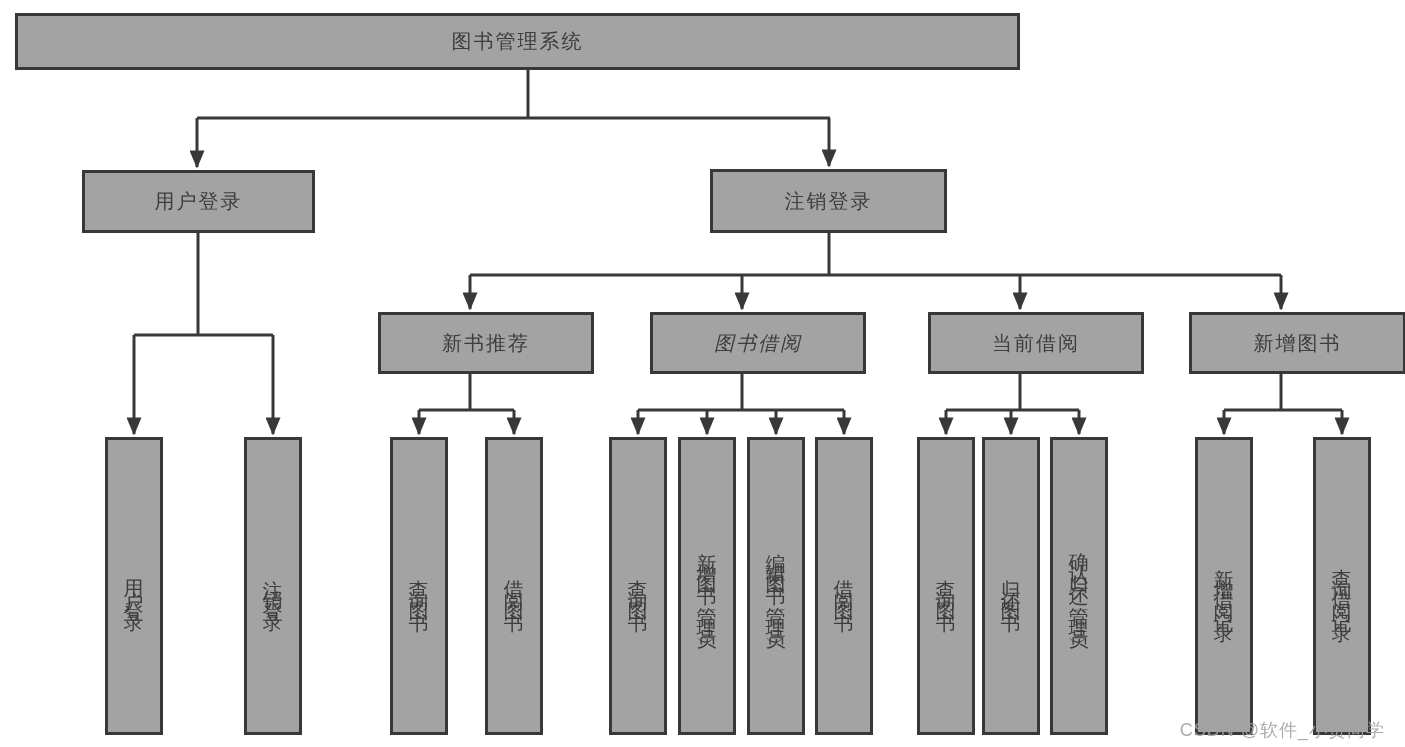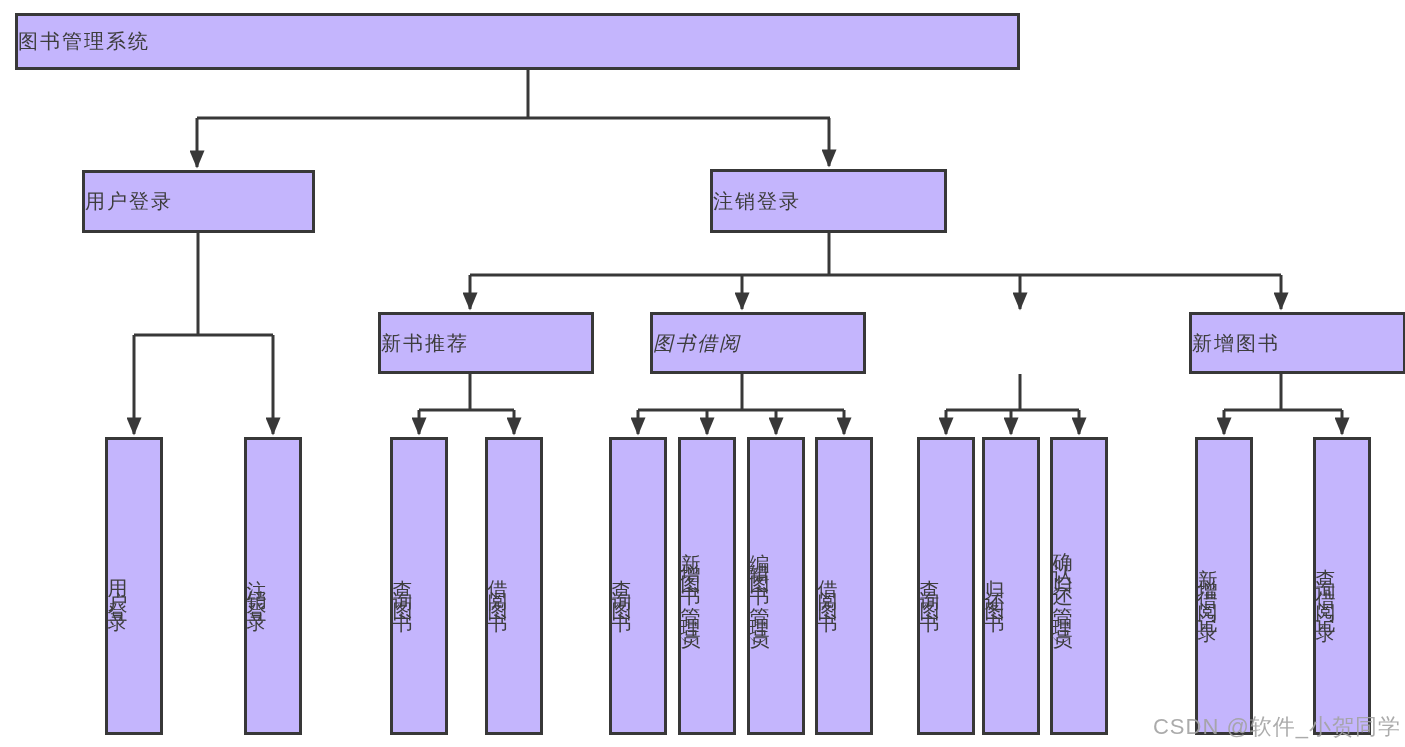--- a/index.html
+++ b/index.html
@@ -28,24 +28,25 @@
   }
   .wires path{
     stroke:var(--line);
     stroke-width:3;
     fill:none;
   }
   .node{
     position:absolute;
     box-sizing:border-box;
     border:3px solid var(--line);
-    background:#c4b5fd;
+    background:#a3a3a3;
     color:var(--text);
     display:flex;
     align-items:center;
+    justify-content:center;
     font-size:20px;
     letter-spacing:2px;
   }
   .node .vtext{
     writing-mode:vertical-rl;
     text-orientation:mixed;
     letter-spacing:11px;
     line-height:1;
     white-space:nowrap;
   }
@@ -62,23 +63,23 @@
   .n-records{left:1173px; width:217px;}
   
   .leaf     {top:437px; height:298px; width:58px;}
   .leaf-1a{left:105px;}  .leaf-1b{left:244px;}
   .leaf-2a{left:390px;}  .leaf-2b{left:485px;}
   .leaf-3a{left:609px;}  .leaf-3b{left:678px;}  .leaf-3c{left:747px;}  .leaf-3d{left:815px;}
   .leaf-4a{left:917px;}  .leaf-4b{left:982px;}  .leaf-4c{left:1050px;}
   .leaf-5a{left:1195px;} .leaf-5b{left:1313px;}
   .watermark{
     position:absolute;
-    right:4px;
+    right:20px;
     bottom:5px;
-    font-size:22px;
+    font-size:18px;
     color:var(--wm);
     letter-spacing:1px;
     opacity:.9;
     pointer-events:none;
   }
 </style>
 </head>
 <body>
 
 <div class="canvas">
@@ -141,20 +142,23 @@
   <div class="node n-mgmt">
     <span>注销登录</span>
   </div>
 
   <div class="node lvl3 n-newrec">
     <span>新书推荐</span>
   </div>
   <div class="node lvl3 n-borrow">
     <span>图书借阅</span>
   </div>
+  <div class="node lvl3 n-current">
+    <span>当前借阅</span>
+  </div>
   <div class="node lvl3 n-records">
     <span>新增图书</span>
   </div>
 
   <div class="node leaf leaf-1a">
     <span class="vtext">用户登录</span>
   </div>
   <div class="node leaf leaf-1b">
     <span class="vtext">注销登录</span>
   </div>

